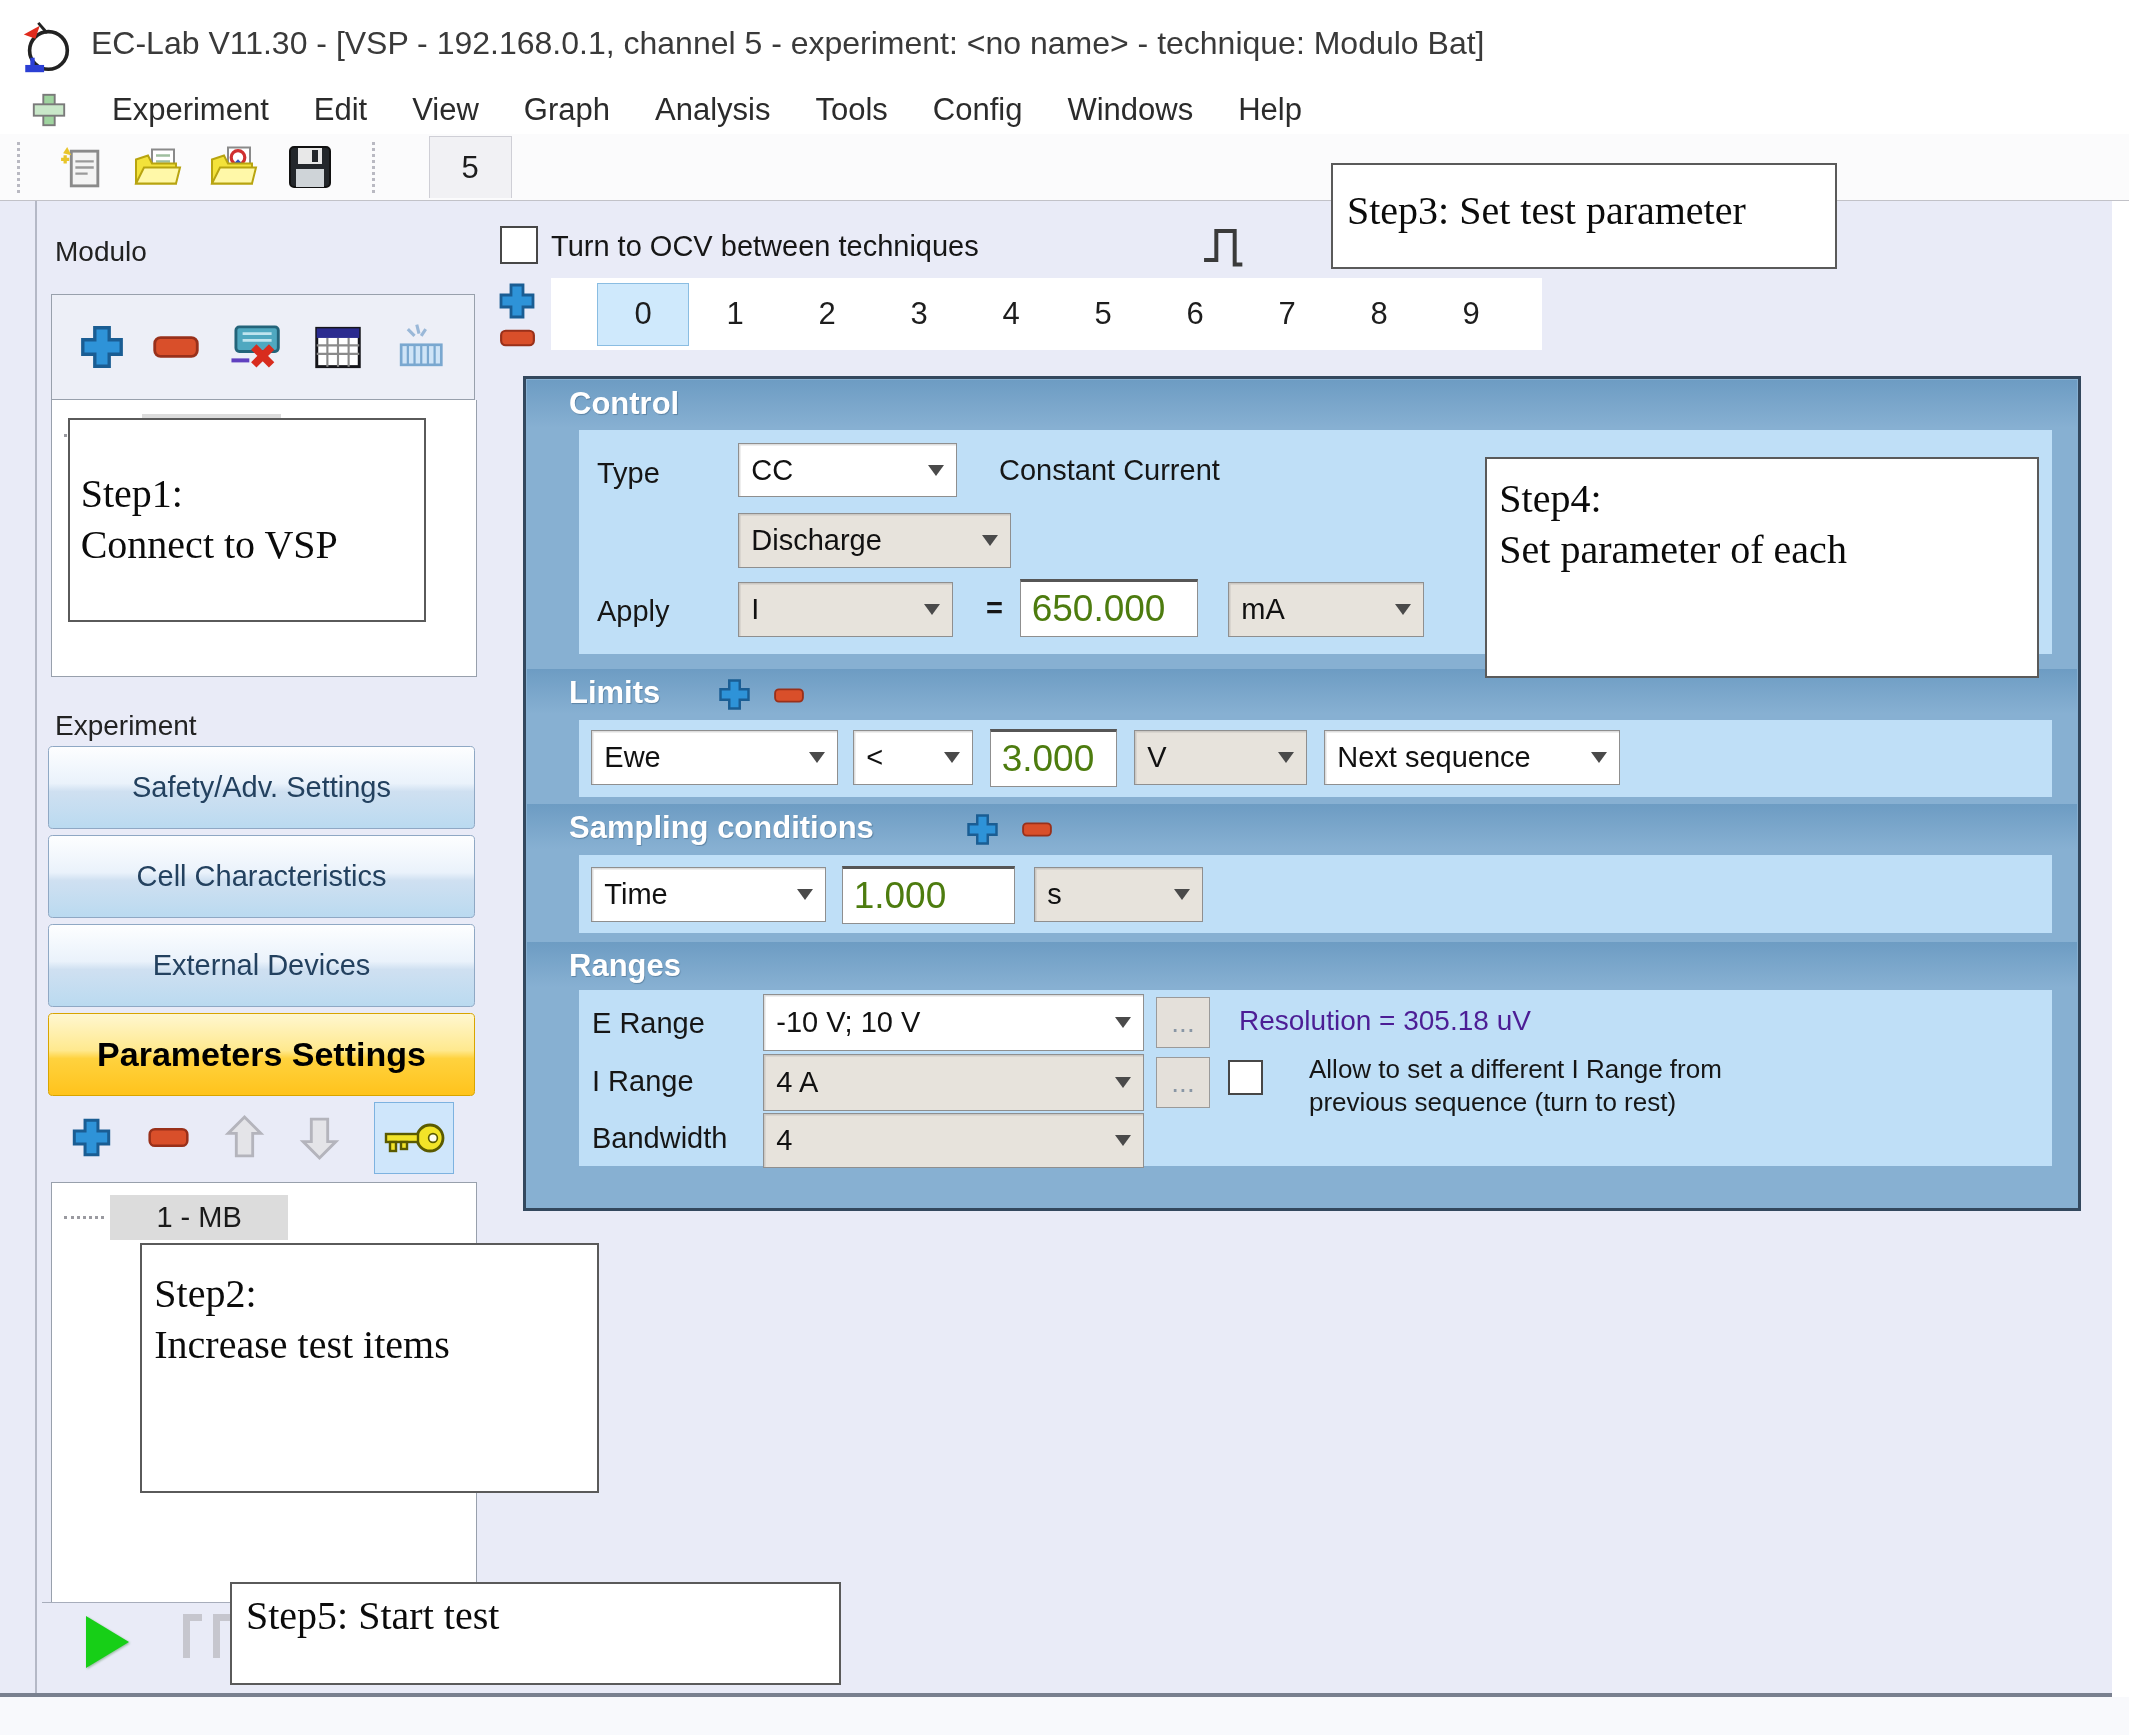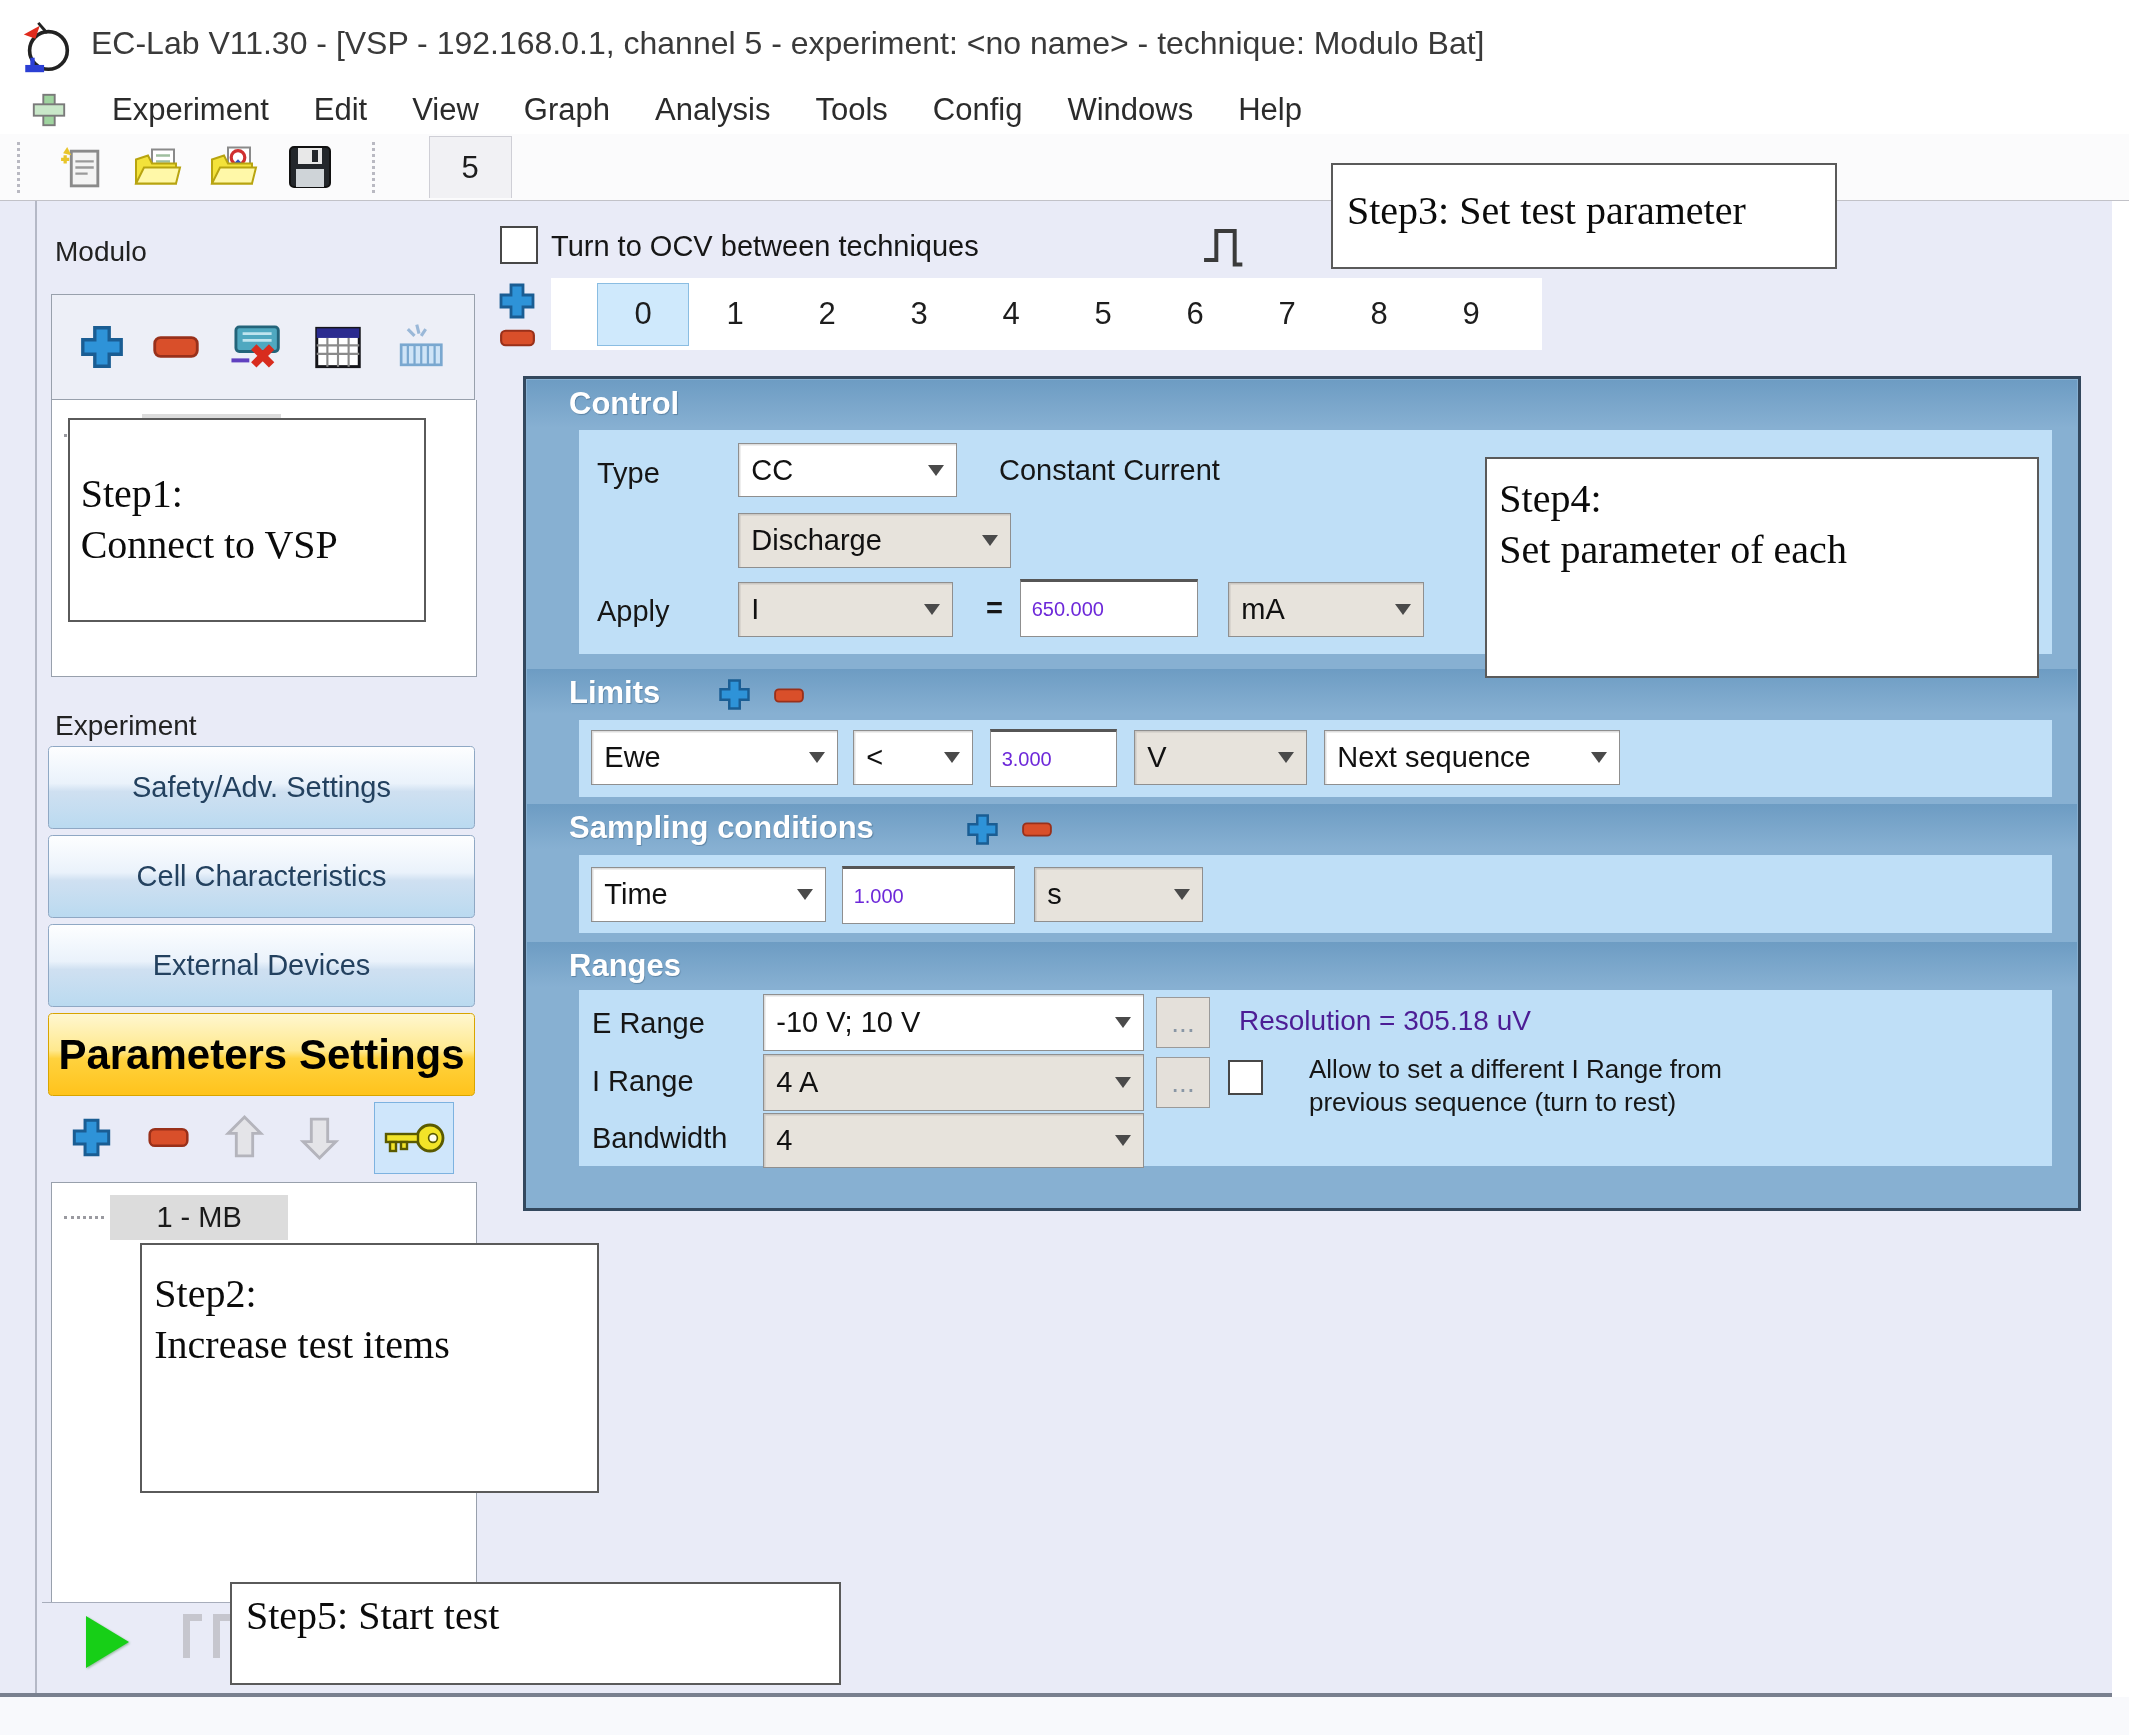--- a/index.html
+++ b/index.html
@@ -19,42 +19,42 @@
   #mainbg{left:0;top:201px;width:2112px;height:1492px;background:#e9ebf7;}
   #right-white{left:2112px;top:201px;width:17.6px;height:1535px;background:#fff;}
   #left-line{left:35px;top:201px;width:2.3px;height:1492px;background:#b4b8c6;}
   #bottom-frame{left:0;top:1693px;width:2112px;height:4.6px;background:#79808f;}
   #below{left:0;top:1697px;width:2129px;height:38px;background:#f8f9fc;}
   #dev-toolbar{left:51px;top:294px;width:424px;height:106px;background:#edeff7;border:1.5px solid #98a0ac;display:flex;align-items:center;justify-content:space-around;padding:0 12.3px;box-sizing:border-box;}
   #dev-list{left:51px;top:400px;width:424px;height:276px;background:#fff;border:1.5px solid #98a0ac;border-top:none;}
   .dotted{border-top:3.1px dotted #9a9aa0;width:40px;height:0;}
   .tree-label{background:#dcdcdc;font-size:29px;color:#1a1a1a;padding:4.6px 20px;}
   .btn{left:48px;width:427px;height:83px;border:1.5px solid #8fa8c4;border-radius:4.6px;display:flex;align-items:center;justify-content:center;font-size:29px;color:#23415f;background:linear-gradient(180deg,#fdfeff 0%,#eaf2fb 45%,#cfe0f1 55%,#badaf0 100%);box-sizing:border-box;}
-  .btn.active{background:linear-gradient(180deg,#fff7d0 0%,#ffe98e 45%,#ffd23e 55%,#ffc31c 100%);border-color:#d8a400;color:#000;font-weight:bold;font-size:42px;}
+  .btn.active{background:linear-gradient(180deg,#fff7d0 0%,#ffe98e 45%,#ffd23e 55%,#ffc31c 100%);border-color:#d8a400;color:#000;font-weight:bold;font-size:34px;}
   #param-iconrow{left:48px;top:1099px;width:427px;height:77px;display:flex;align-items:center;justify-content:space-between;padding:0 21.5px;box-sizing:border-box;}
   #key-box{width:80px;height:72px;background:#cfe6fb;border:1.5px solid #7db2e0;display:flex;align-items:center;justify-content:center;box-sizing:border-box;}
   #list2{left:51px;top:1182px;width:424px;height:422px;background:#fff;border:1.5px solid #98a0ac;}
   #bottom-bar{left:42px;top:1602px;width:435px;height:91px;background:#e9ebf7;border-top:1.5px solid #a7adbb;}
   #play-tri{left:86px;top:1616px;width:0;height:0;border-left:43px solid #17cf17;border-top:26px solid transparent;border-bottom:26px solid transparent;filter:drop-shadow(1.5px 1.5px 0.8px rgba(0,90,0,.35));}
   .pausebar{width:12.3px;height:37px;border-left:7px solid #c6c6ce;border-top:7px solid #c6c6ce;display:inline-block;margin-right:10.7px;}
   
   #ocv-box{left:500px;top:226px;width:34px;height:34px;background:#fff;border:2.3px solid #474747;}
   #tabstrip{left:551px;top:278px;width:991px;height:72px;background:#fff;display:flex;align-items:center;padding-left:46px;box-sizing:border-box;}
   .tab{width:92px;height:63px;display:flex;align-items:center;justify-content:center;font-size:31px;color:#1d1d1d;box-sizing:border-box;}
   .tab.selected{background:#cfe9fc;border:1.5px solid #8abde2;}
   
   #panel{left:523px;top:376px;width:1558px;height:835px;background:#87b0d2;border:3.8px solid #33485e;box-sizing:border-box;}
   .strip{left:527px;width:1550px;background:linear-gradient(180deg,#6d9cc3,#87b0d2);}
   .shead{font-size:31px;font-weight:bold;color:#fff;text-shadow:0.8px 0.8px 0.8px rgba(30,60,90,.35);}
   .secbox{left:579px;width:1473px;background:#bfdff7;}
   .sel{display:flex;align-items:center;justify-content:space-between;padding-left:12.3px;box-sizing:border-box;border:1.5px solid #8f8f8f;box-shadow:inset 1.5px 1.5px 0 rgba(120,120,120,.25);font-size:29px;color:#111;}
   .sel.white{background:#fff;}
   .sel.gray{background:#e7e3dc;}
   .chev{width:0;height:0;border-left:8.4px solid transparent;border-right:8.4px solid transparent;border-top:11.5px solid #4a4a4a;margin-right:12.3px;flex:none;}
-  .num{background:#fff;border:1.5px solid #8f8f8f;border-top:3.8px solid #565656;display:flex;align-items:center;padding-left:10.7px;font-size:20px;color:#6d28d9;box-sizing:border-box;}
+  .num{background:#fff;border:1.5px solid #8f8f8f;border-top:3.8px solid #565656;display:flex;align-items:center;padding-left:10.7px;font-size:37px;color:#4d7c0f;box-sizing:border-box;}
   .dots{background:#e4e0da;border:1.5px solid #9a9a9a;display:flex;align-items:center;justify-content:center;font-size:28px;color:#8a97a5;box-sizing:border-box;}
   .grayed{color:#4c1d95;font-size:28px;}
   .cbsmall{width:35px;height:35px;background:#fff;border:2.3px solid #474747;box-sizing:border-box;}
   
   .anno{background:#fff;border:2.3px solid #5a5a5a;z-index:60;font-family:"Liberation Serif","DejaVu Serif",serif;color:#0b0b0b;box-sizing:border-box;}
   .al{display:block;font-size:40px;line-height:51px;}
   .ic{display:block;}
 </style>
 </head>
 <body>

